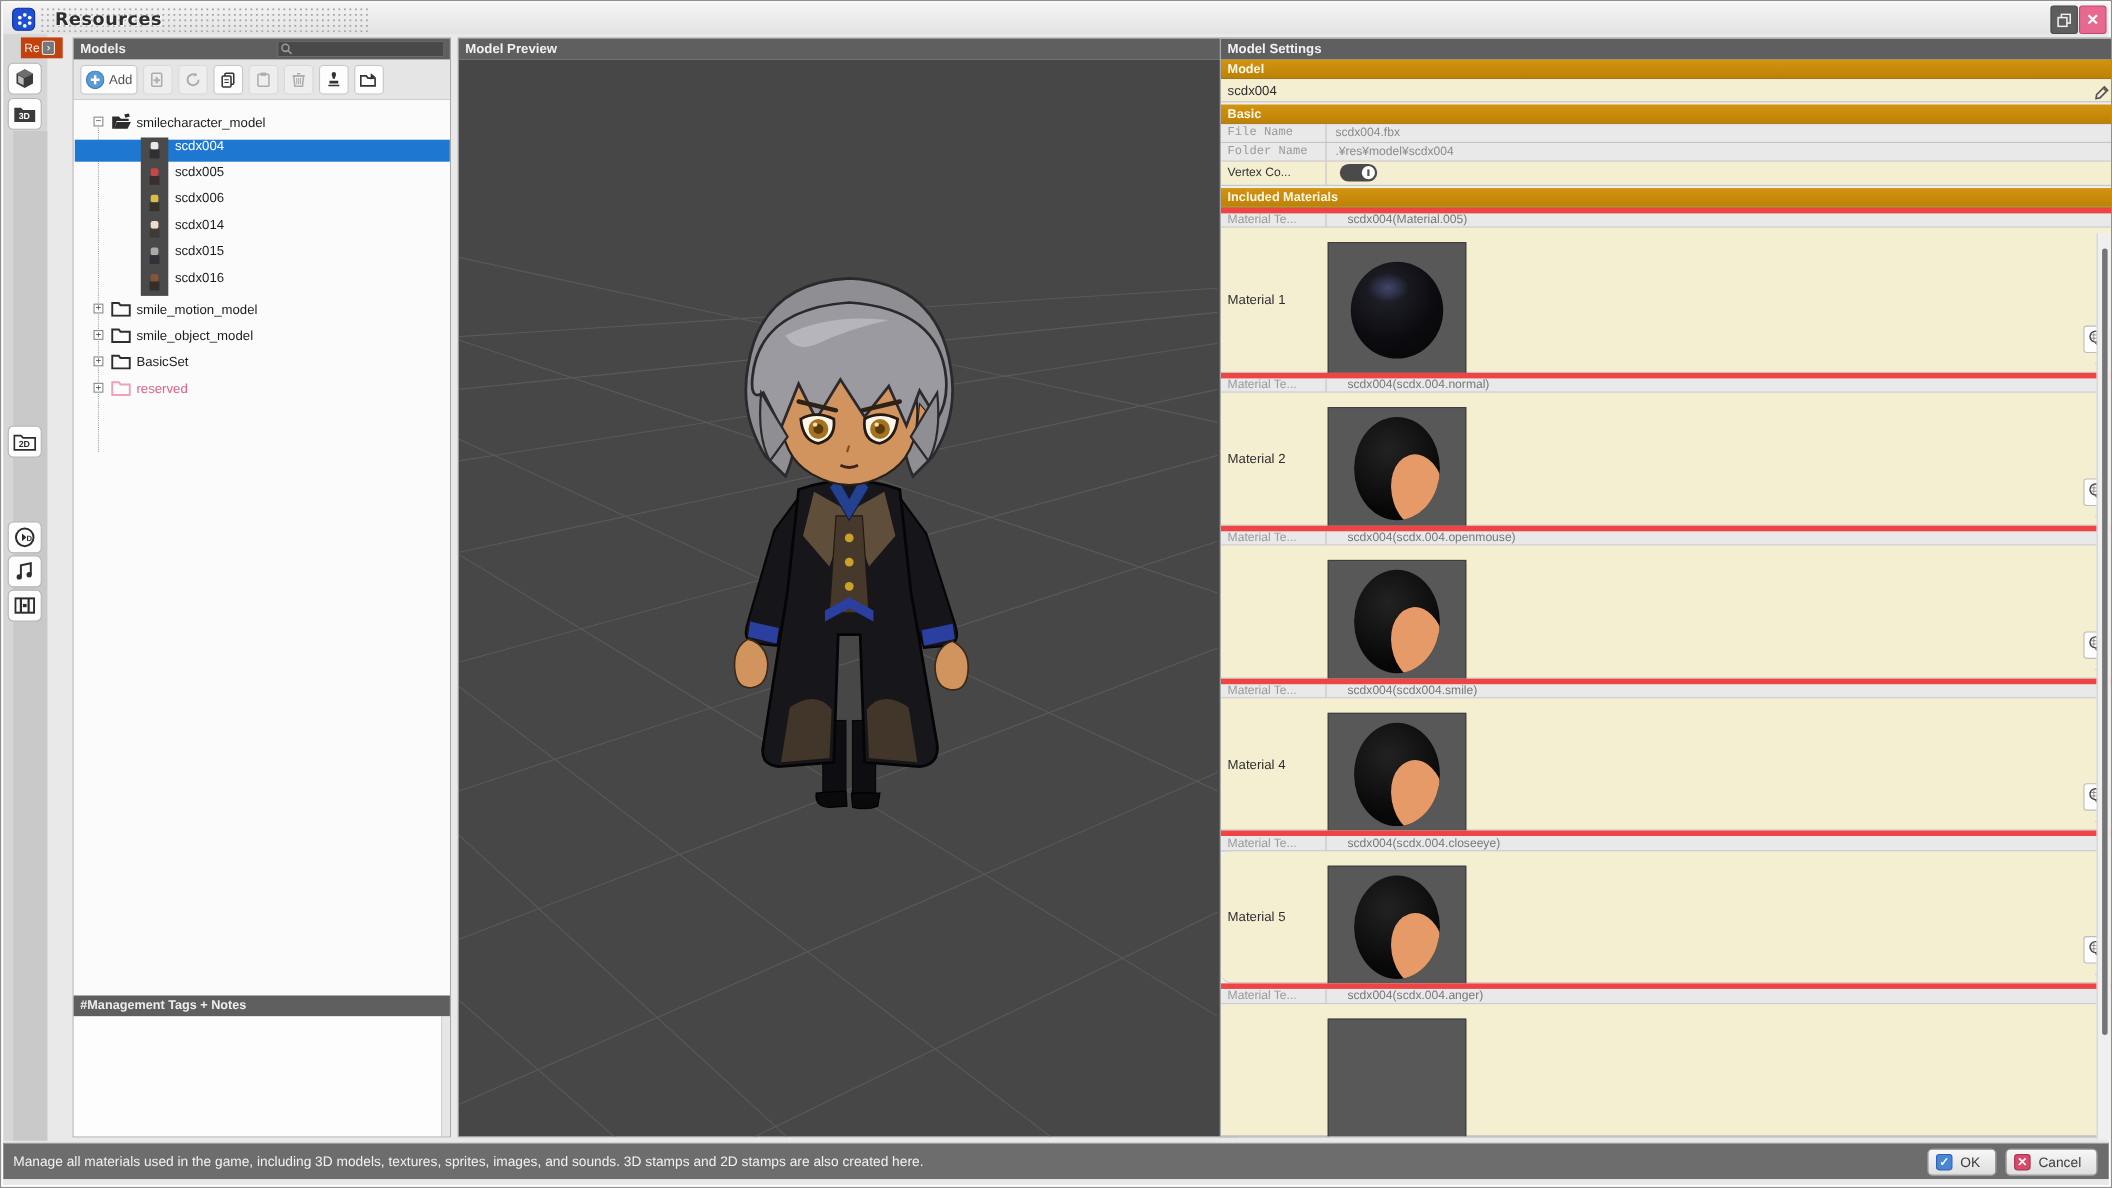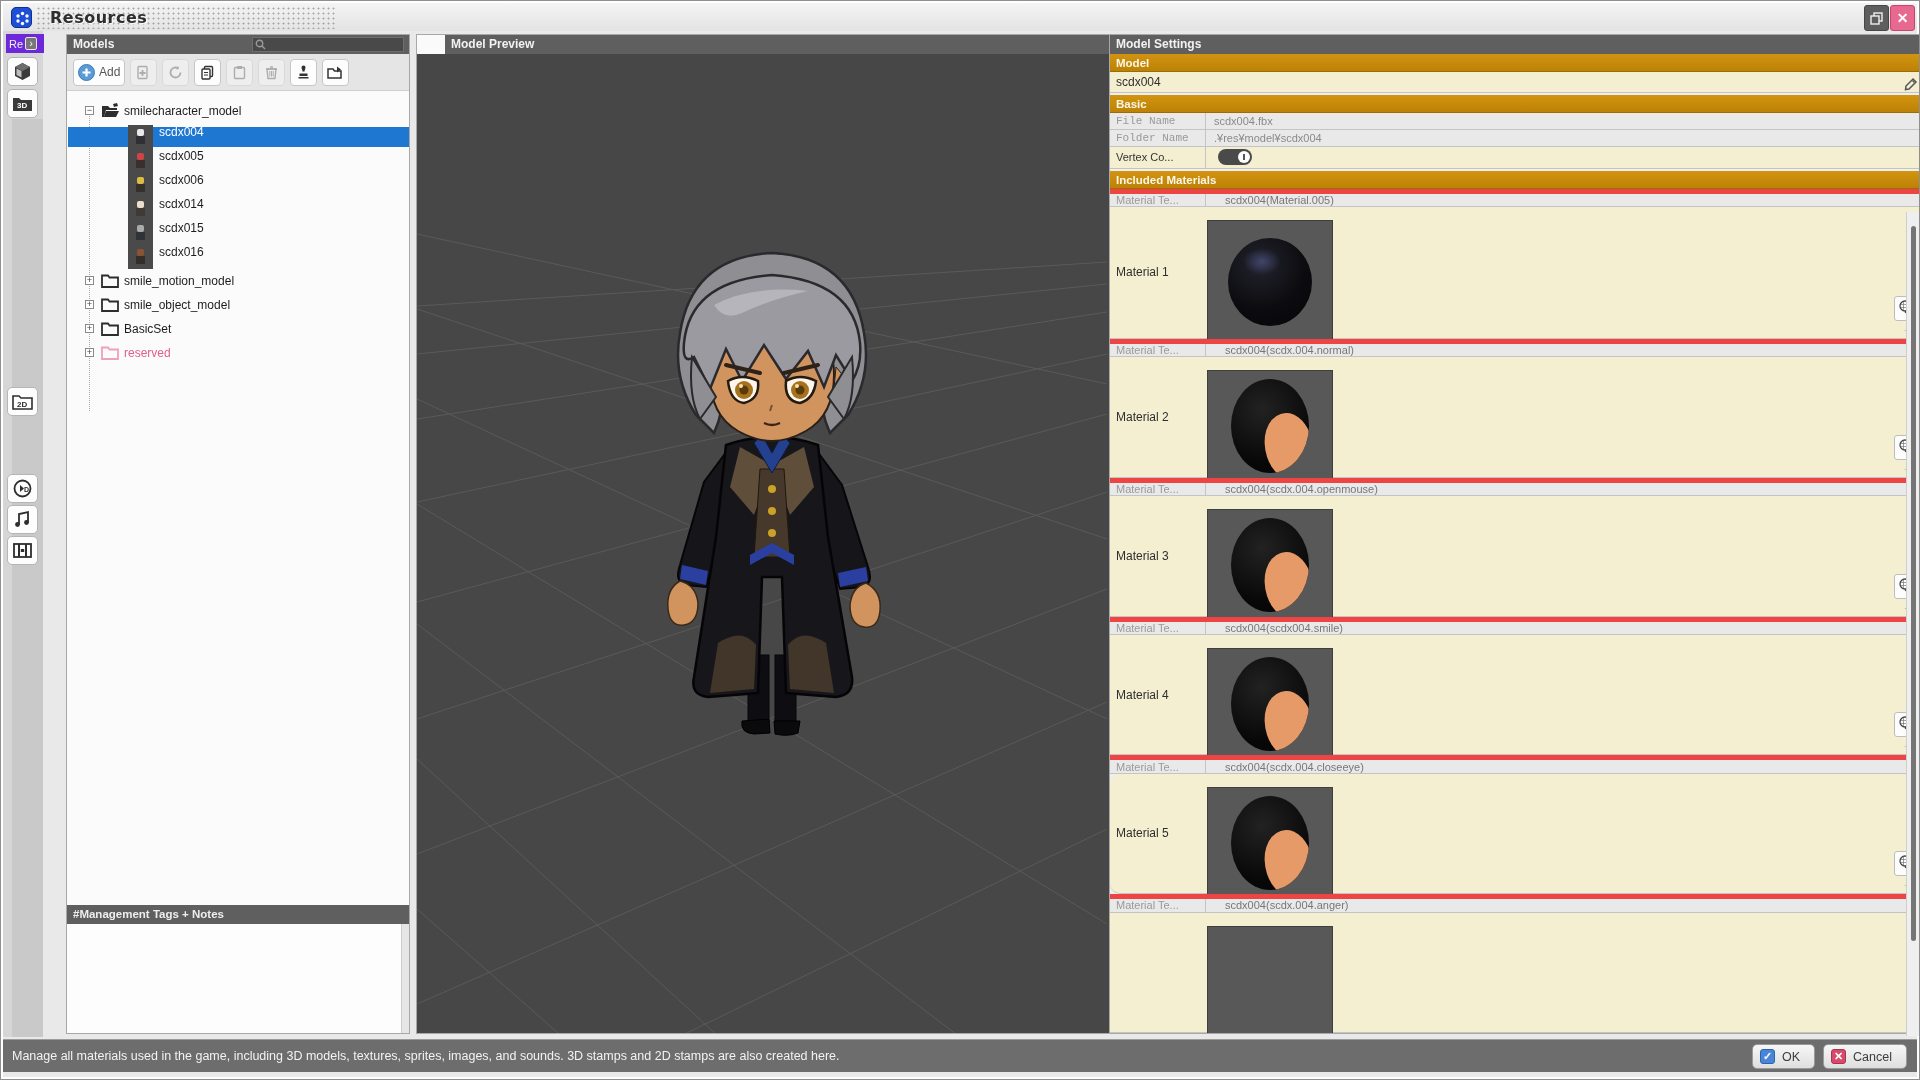--- a/index.html
+++ b/index.html
@@ -24,21 +24,21 @@
     font-family:"DejaVu Sans",sans-serif; font-weight:bold; font-size:16px; color:#2e2e2e;
     letter-spacing:.5px; text-shadow:1px 1px 0 #fafafa; }
   .win-btn { position:absolute; top:2px; width:25px; height:26px; border-radius:3px;
     display:flex; align-items:center; justify-content:center; cursor:pointer; }
   .win-restore { right:28px; background:#5e5e5e; border:1px solid #474747; }
   .win-close { right:2px; background:#e8698f; border:1px solid #c2476d;
     color:#fff; font-weight:bold; font-size:14px; }
   
   .sidebar { position:absolute; left:2px; top:30px; width:40px; bottom:42px; background:#d6d6d6; }
   .sidebar .strip { position:absolute; left:9px; top:88px; bottom:0; right:0; background:#c9c9c9; }
-  .re-bar { position:absolute; left:3px; top:3px; width:38px; height:19px; background:#6d28d9;
+  .re-bar { position:absolute; left:16px; top:3px; width:38px; height:19px; background:#c2410c;
     color:#f2f2f2; font-size:11px; display:flex; align-items:center; padding-left:3px; gap:2px; cursor:pointer; }
   .re-bar .chev { width:12px; height:13px; border:1px solid #e6e6e6; border-radius:2px;
     font-size:10px; line-height:11px; text-align:center; color:#fff; background:#777; }
   .side-btn { position:absolute; left:4px; width:31px; height:29px; background:#fdfdfd;
     border:1px solid #b5b5b5; border-radius:5px; display:flex; align-items:center;
     justify-content:center; cursor:pointer; color:#2d2d2d; font-weight:bold; font-size:11px; }
   
   .panel { position:absolute; top:33px; bottom:45px; background:#fafafa; border:1px solid #a8a8a8;margin-left:20px; }
   .panel-header { height:19px; background:#5f5f5f; color:#f2f2f2; font-size:12px; font-weight:bold;
     line-height:19px; padding-left:6px; position:relative; }
@@ -67,21 +67,21 @@
   .child-row.selected::before { content:""; position:absolute; inset:2px 0 2px 1px; background:#1e78d2; }
   .child-row.selected .tree-label { color:#fff; }
   .sprite { position:absolute; left:68px; top:4px; width:11px; height:16px; z-index:3; }
   .sprite::before { content:""; position:absolute; left:2px; top:0; width:7px; height:7px; border-radius:2px; background:var(--hair); }
   .sprite::after { content:""; position:absolute; left:1px; top:7px; width:9px; height:8px; background:var(--body); }
   .tags-header { position:absolute; left:0; right:0; top:870px; height:19px; background:#5f5f5f;
     color:#eee; font-size:11.5px; font-weight:bold; line-height:19px; padding-left:6px; }
   .notes-area { position:absolute; left:0; right:8px; top:889px; bottom:0; background:#fdfdfd; }
   .tree-scroll { position:absolute; right:0; top:889px; bottom:0; width:8px; background:#e6e6e6; border-left:1px solid #cfcfcf; }
   
-  #preview-panel { left:395px; width:709px;padding-left:28px; }
+  #preview-panel { left:395px; width:709px; }
   .viewport { position:absolute; left:0; right:0; top:19px; bottom:0; background:#474747; overflow:hidden; }
   .viewport svg { position:absolute; }
   
   #settings-panel { left:1088px; width:816px; background:#efefef; display:flex; flex-direction:column; overflow:hidden; }
   .gold-bar { height:18px; background:linear-gradient(#d29410,#bd8106); color:#fcf7e6;
     font-size:11.5px; font-weight:bold; line-height:18px; padding-left:6px; border-bottom:1px solid #9a6d05; }
   .row { position:relative; display:flex; border-bottom:1px solid #c4c4c4; }
   .row .lbl { width:96px; padding-left:6px; border-right:1px solid #c4c4c4; display:flex; align-items:center; }
   .row .val { flex:1; padding-left:8px; display:flex; align-items:center; }
   .name-row { height:24px; background:#f5efd2; font-size:12px; color:#2e2e2e; }
@@ -518,21 +518,20 @@
         </div>
         <div class="mat-arrow">→</div>
       </div>
     </div>
 
     <div class="row tex-row">
       <div class="lbl">Material Te...</div>
       <div class="val">scdx004(scdx.004.openmouse)</div>
     </div>
     <div class="row mat-row" style="height:137px;">
-      <div class="mat-lbl">Material 3</div>
       <div class="thumb" style="height:112px;">
           <div class="sphere face-s"></div>
         </div>
       <div class="mat-actions">
         <div class="mat-btn">
           <svg width="17" height="17" viewBox="0 0 17 17">
               <circle cx="7" cy="6" r="5" fill="none" stroke="#444" stroke-width="1.3"></circle>
               <path d="M3 4.5h8M3 7.5h8M5.5 1.8v8.4M8.5 1.8v8.4" stroke="#777" stroke-width=".7"></path>
               <path d="M13.5 8v4h-6" fill="none" stroke="#444" stroke-width="1.4"></path>
               <path d="M9 10l-2.5 2L9 14.5z" fill="#444"></path>

